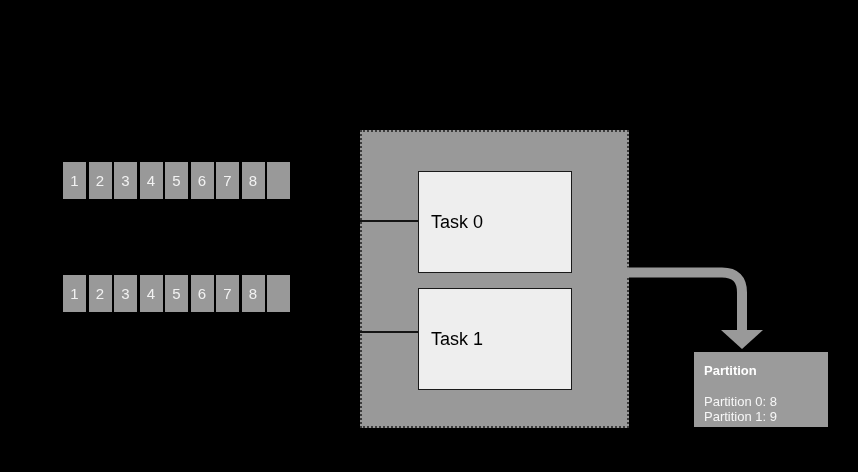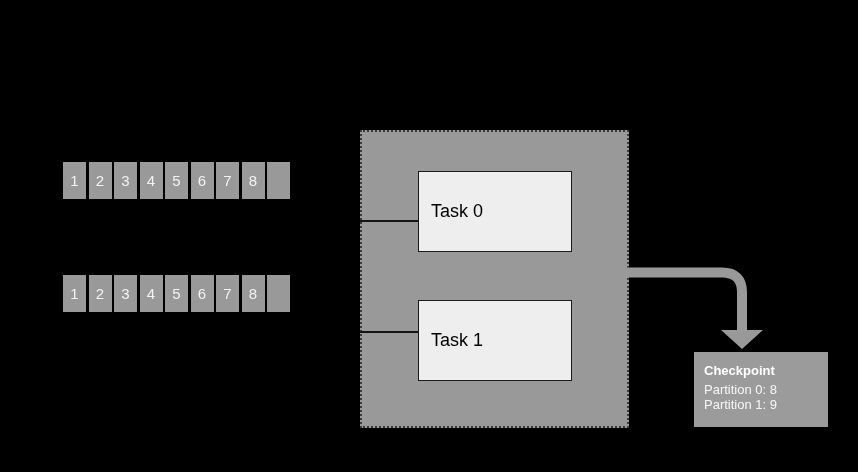--- a/index.html
+++ b/index.html
@@ -54,32 +54,32 @@
     height: 1.5px;
     background: #151515;
   }
   .conn-0 { top: 220px; }
   .conn-1 { top: 331px; }
   
   .taskbox {
     position: absolute;
     left: 418px;
     width: 154px;
-    height: 81px;
+    height: 102px;
     background: #eeeeee;
     border: 1.5px solid #1a1a1a;
     box-sizing: border-box;
     display: flex;
     align-items: center;
     padding-left: 12px;
     font-size: 18px;
     color: #000000;
   }
   .taskbox-0 { top: 171px; }
-  .taskbox-1 { top: 300px; }
+  .taskbox-1 { top: 288px; }
   
   .arrow-svg {
     position: absolute;
     left: 620px;
     top: 255px;
     width: 160px;
     height: 100px;
   }
   
   .checkpoint {
@@ -92,21 +92,21 @@
     box-sizing: border-box;
     padding: 11px 6px 0 10px;
     color: #ffffff;
   }
   .cp-title {
     font-weight: bold;
     font-size: 13px;
     color: #ffffff;
   }
   .cp-entries {
-    margin-top: 4px;
+    margin-top: 16px;
     font-size: 13px;
     line-height: 15px;
     color: #f7f7f7;
   }
 </style>
 </head>
 <body>
 
 <div class="stage">
 
@@ -145,20 +145,20 @@
   <div class="taskbox taskbox-1">
     <span>Task 1</span>
   </div>
 
   <svg class="arrow-svg" viewBox="0 0 160 100" xmlns="http://www.w3.org/2000/svg">
     <path d="M 7 17.5 H 102 Q 122 17.5 122 37.5 V 76" stroke="#999999" stroke-width="10" fill="none"></path>
     <polygon points="101,75 143,75 122,94" fill="#999999"></polygon>
   </svg>
 
   <div class="checkpoint">
-    <div class="cp-title">Checkpoint</div>
+    <div class="cp-title">Partition</div>
     <div class="cp-entries">
       <div>Partition 0: 8</div>
       <div>Partition 1: 9</div>
     </div>
   </div>
 
 </div>
 
 </body></html>

